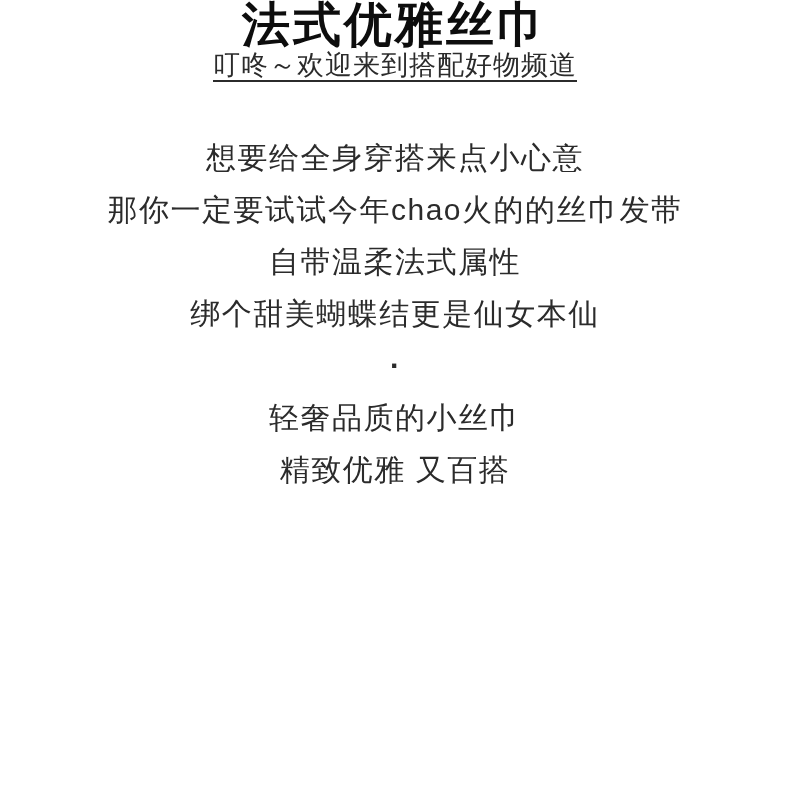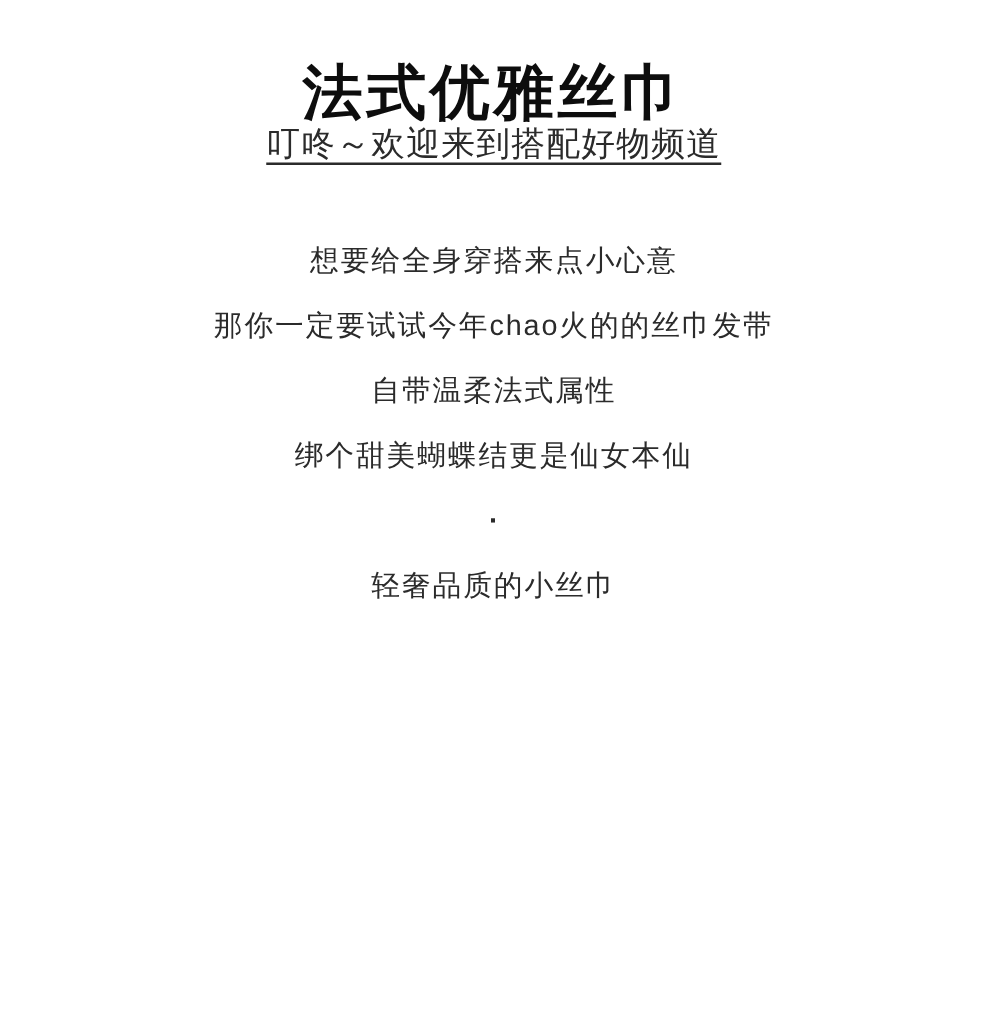--- a/index.html
+++ b/index.html
@@ -12,21 +12,20 @@
     width: 790px;
     height: 812px;
     margin: 0 auto;
     background: #ffffff;
     overflow: hidden;
     text-align: center;
     font-family: "Liberation Sans", "DejaVu Sans", sans-serif;
   }
   .page-title {
     margin: 0;
-    padding-top: 50px;
     font-size: 48px;
     line-height: 50px;
     font-weight: 800;
     letter-spacing: 3px;
     color: #0d0d0d;
   }
   .subtitle {
     display: inline-block;
     font-size: 27px;
     line-height: 30px;
@@ -35,21 +34,21 @@
     color: #2b2b2b;
     text-decoration: underline;
     text-underline-offset: 6px;
     text-decoration-thickness: 1.5px;
   }
   .body-text {
     margin-top: 52px;
   }
   .body-text p {
     margin: 0;
-    font-size: 23px;
+    font-size: 30px;
     line-height: 52px;
     font-weight: 400;
     letter-spacing: 1.5px;
     color: #2b2b2b;
   }
   .body-text p.dot-separator {
     font-weight: 700;
     letter-spacing: 0;
   }
 </style>
@@ -64,15 +63,16 @@
     <span class="subtitle">叮咚～欢迎来到搭配好物频道</span>
   </div>
 
   <div class="body-text">
     <p>想要给全身穿搭来点小心意</p>
     <p>那你一定要试试今年chao火的的丝巾发带</p>
     <p>自带温柔法式属性</p>
     <p>绑个甜美蝴蝶结更是仙女本仙</p>
     <p class="dot-separator">·</p>
     <p>轻奢品质的小丝巾</p>
+    <p>精致优雅 又百搭</p>
   </div>
 
 </div>
 
 </body></html>

